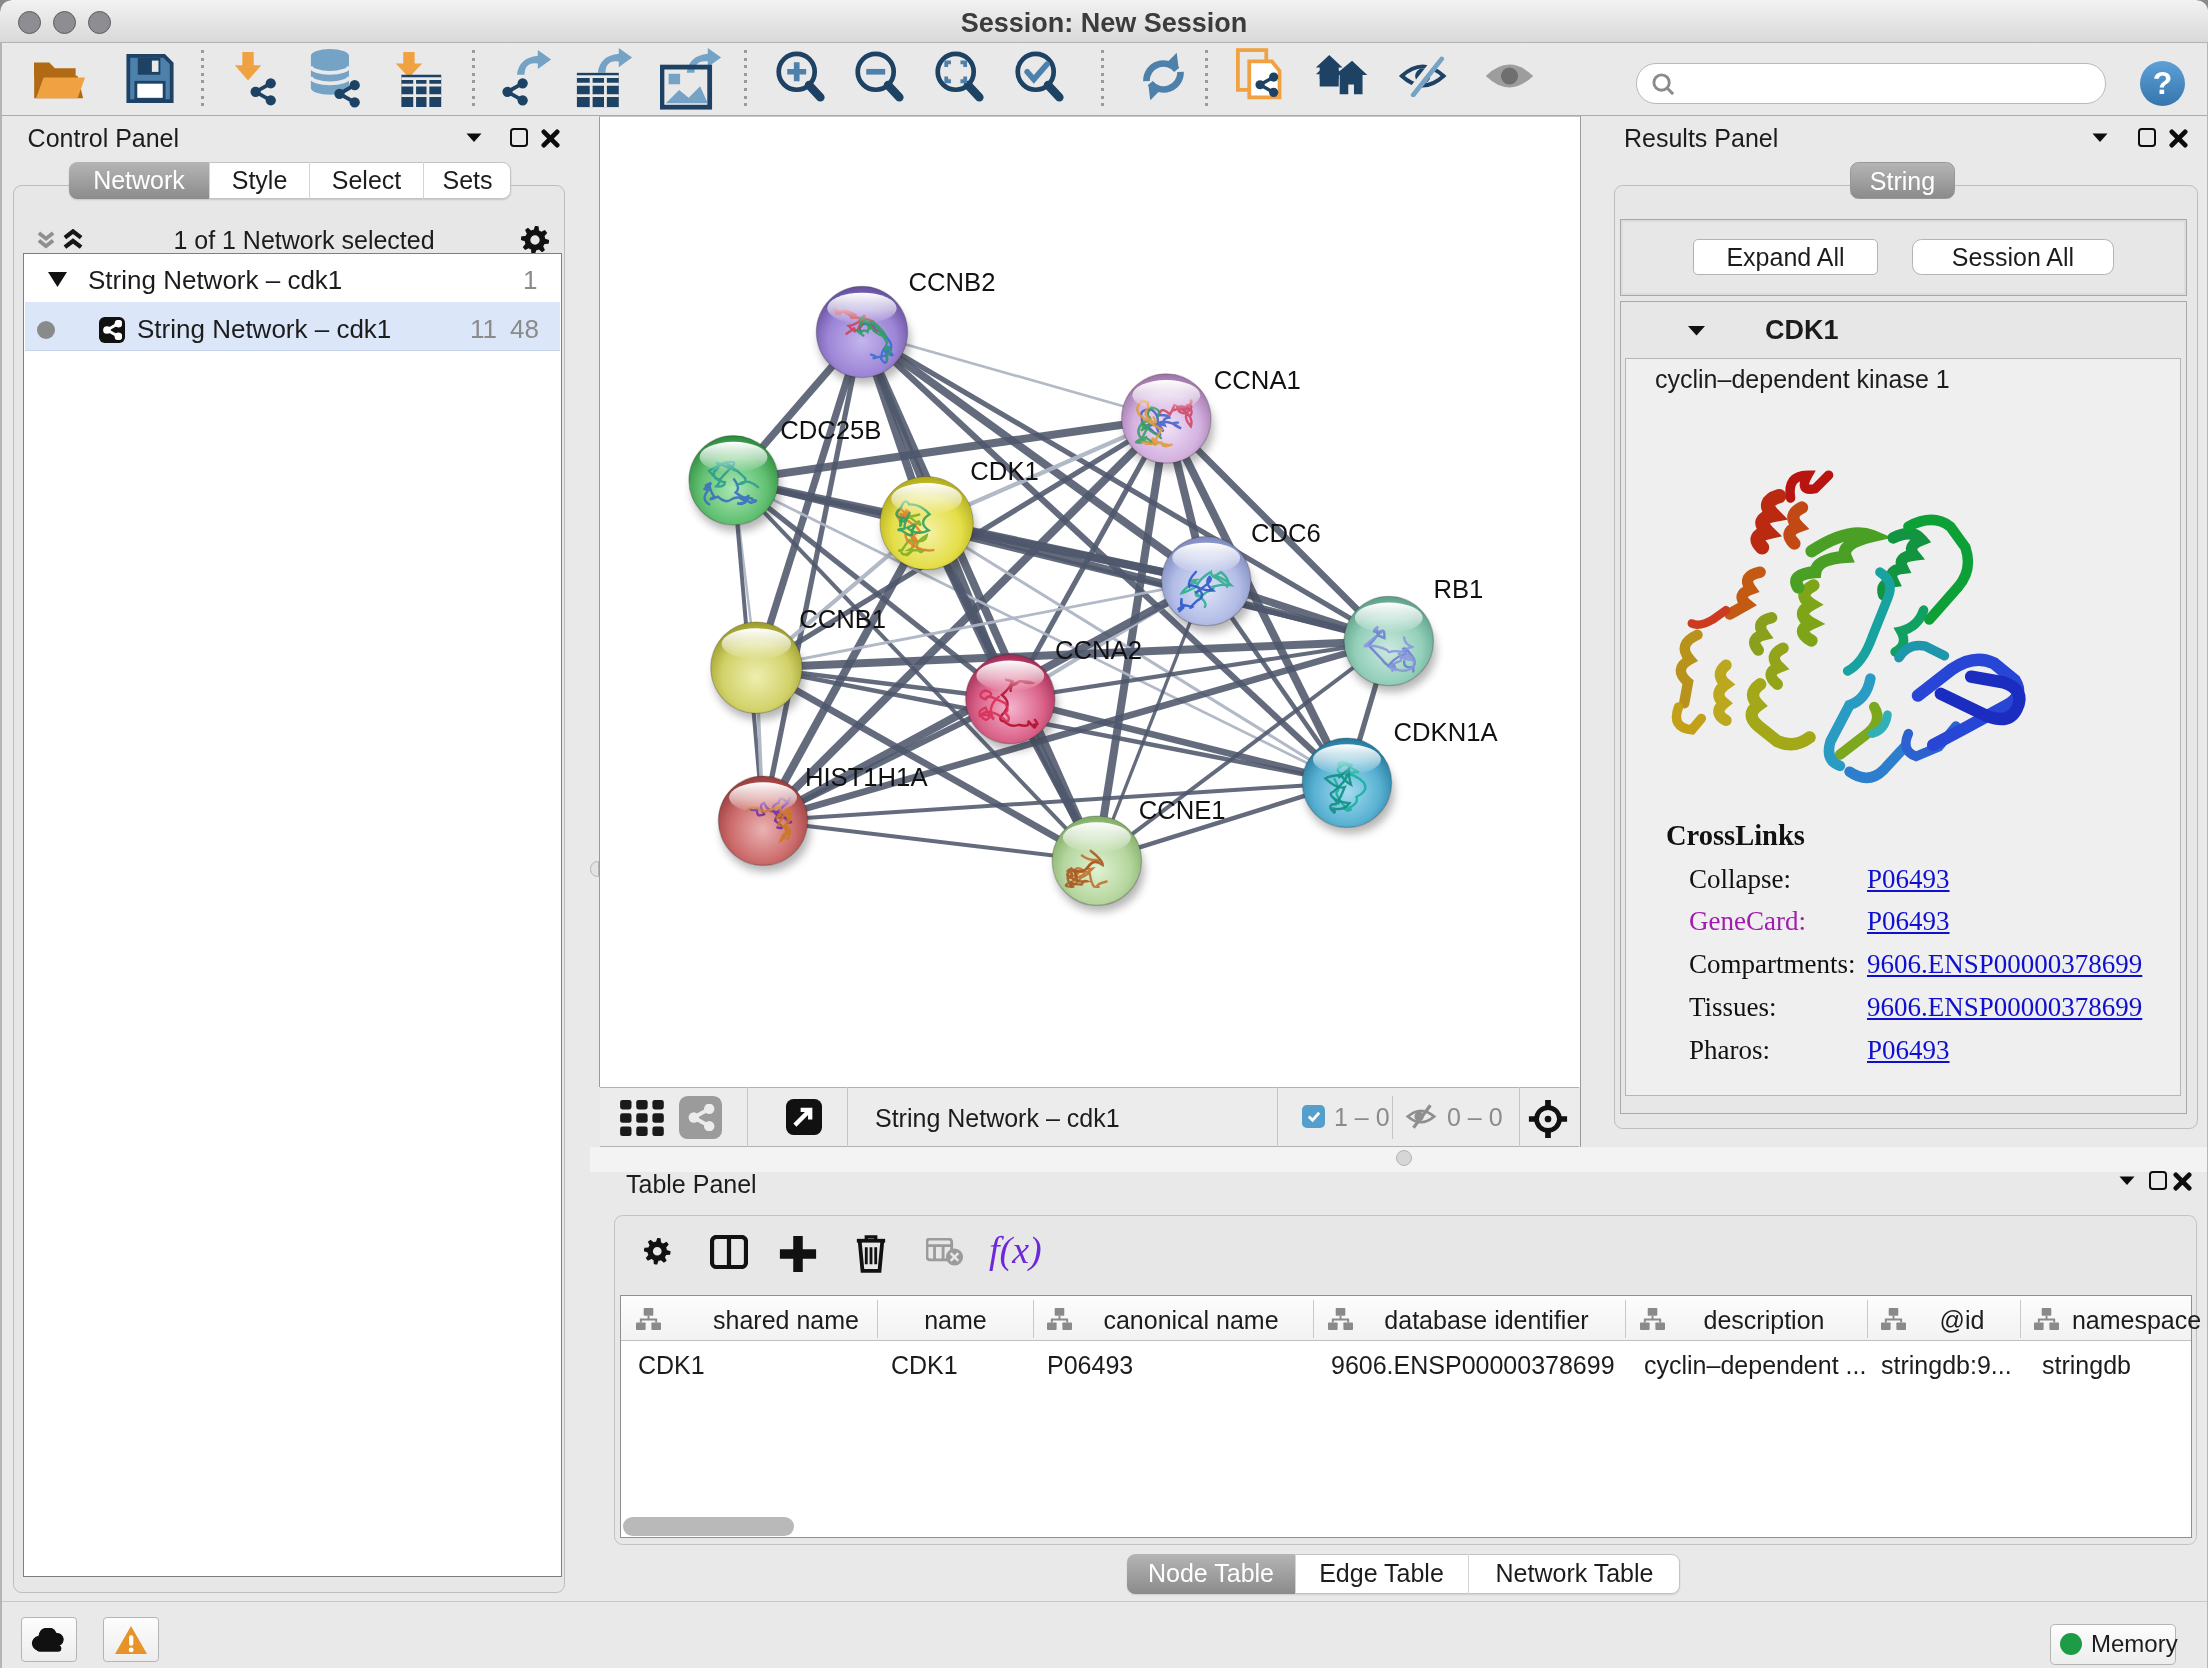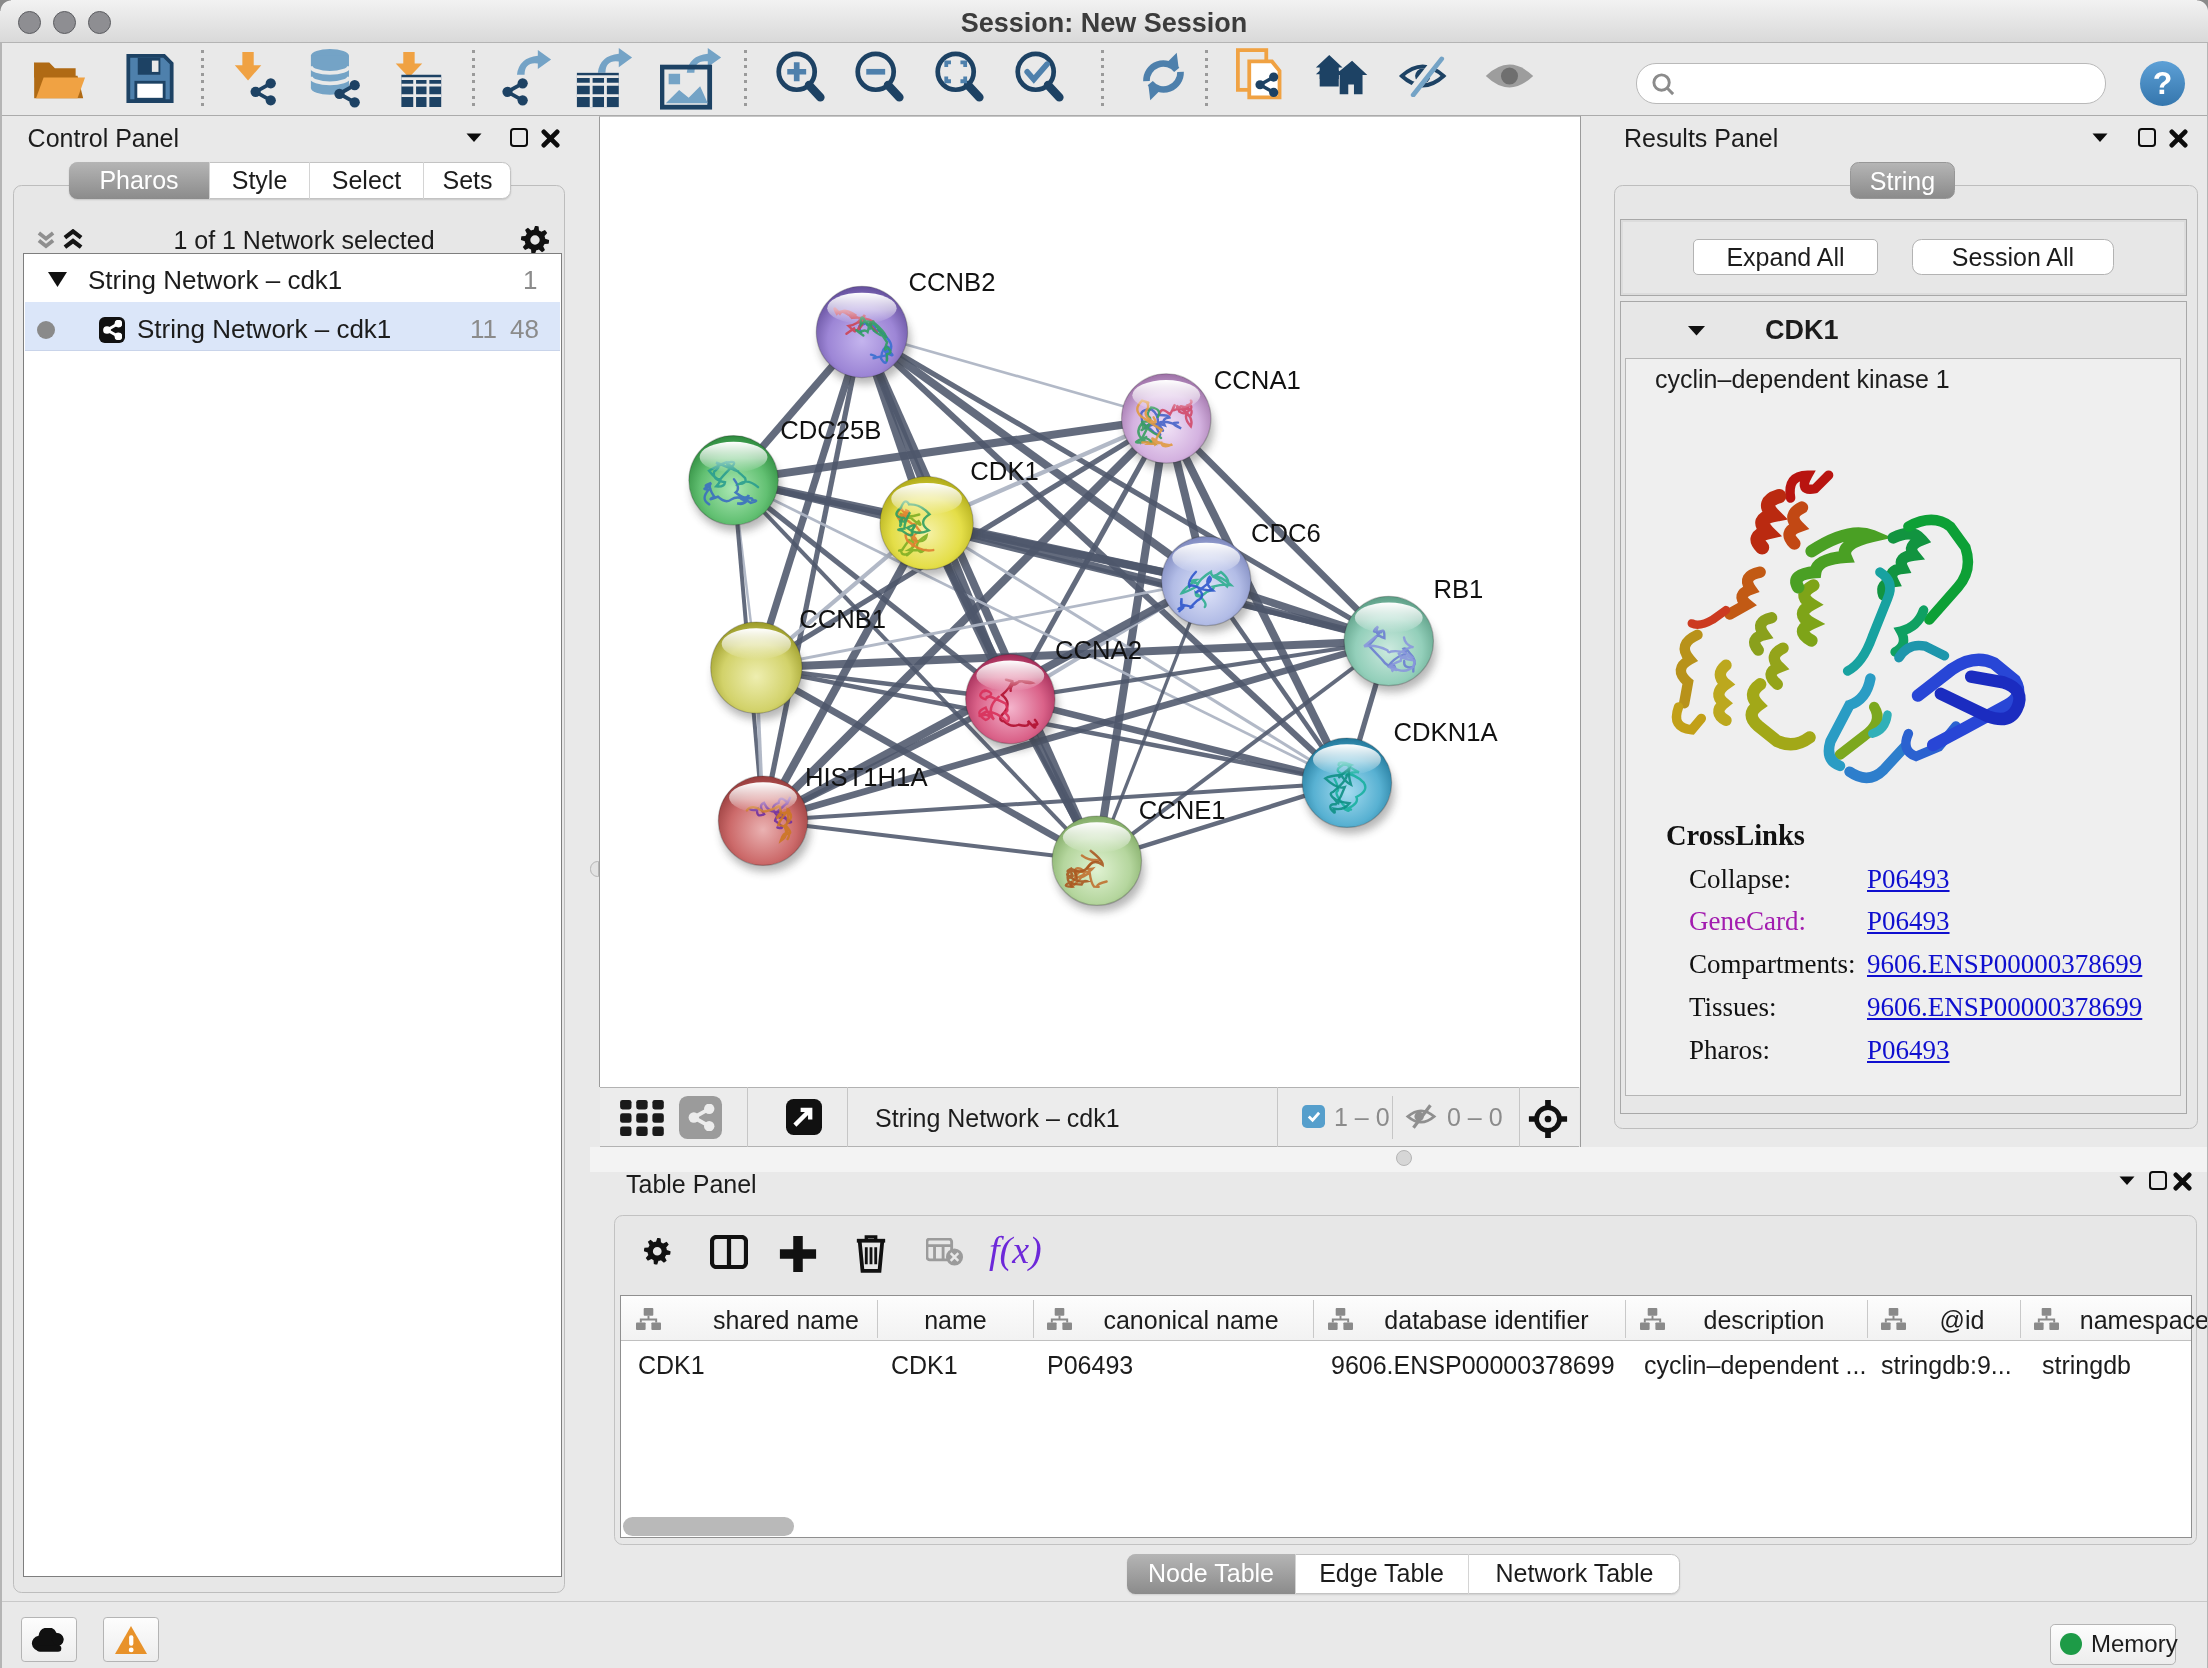--- a/index.html
+++ b/index.html
@@ -211,21 +211,21 @@
     </svg>
   </div>
 <div class="a" style="left:510px;top:128px;width:18px;height:19px;border:2.9px solid #0c0c0c;border-radius:3.8px"></div>
 <div class="a" style="left:541px;top:129px">
     <svg width="19" height="19" viewBox="0 0 20 20">
       <path d="M3 3 L17 17 M17 3 L3 17" stroke="#0c0c0c" stroke-width="5" stroke-linecap="round"></path>
     </svg>
   </div>
 <div class="a" style="left:13.3px;top:185px;width:552px;height:1408px;background:#e7e7e7;border:1px solid #bdbdbd;border-radius:8.6px"></div>
 <div class="a" style="left:69px;top:162px;width:442px;height:37px;background:#fff;border:1px solid #c3c3c3;border-radius:8.6px;box-shadow:0 1px 1.9px rgba(0,0,0,0.15)"></div>
-<div class="a" style="left:69px;top:162px;width:140px;height:37px;background:linear-gradient(#b5b5b5,#8b8b8b);border-radius:8.6px 0 0 8.6px;color:#fff;font-size:25px;text-align:center;line-height:36px">Pharos</div>
+<div class="a" style="left:69px;top:162px;width:140px;height:37px;background:linear-gradient(#b5b5b5,#8b8b8b);border-radius:8.6px 0 0 8.6px;color:#fff;font-size:25px;text-align:center;line-height:36px">Network</div>
 <div class="a txt" style="left:209px;top:162px;width:100px;height:37px;border-left:1px solid #d4d4d4;text-align:center;line-height:36px">Style</div>
 <div class="a txt" style="left:309px;top:162px;width:114px;height:37px;border-left:1px solid #d4d4d4;text-align:center;line-height:36px">Select</div>
 <div class="a txt" style="left:423px;top:162px;width:88px;height:37px;border-left:1px solid #d4d4d4;text-align:center;line-height:36px">Sets</div>
 
 <div class="a" style="left:37px;top:231px">
     <svg width="18" height="19" viewBox="0 0 19 20">
       <g fill="none" stroke="#8f8f8f" stroke-width="4">
         <path d="M2 2 l7.5 6 7.5 -6"></path>
         <path d="M2 10 l7.5 6 7.5 -6"></path>
       </g>
@@ -728,21 +728,21 @@
 <div class="a" style="left:2033px;top:1307px">
     <svg width="27" height="25" viewBox="0 0 28 26">
       <g fill="#8a8a8a">
         <rect x="9" y="1" width="10" height="8" rx="1"></rect>
         <rect x="1" y="16" width="10" height="8" rx="1"></rect>
         <rect x="17" y="16" width="10" height="8" rx="1"></rect>
       </g>
       <path d="M14 9 v4 M6 16 v-3 h16 v3" fill="none" stroke="#8a8a8a" stroke-width="2"></path>
     </svg>
   </div>
-<div class="a txt" style="left:2064px;top:1306px;width:145px;text-align:right;overflow:hidden">namespace</div>
+<div class="a txt" style="left:2064px;top:1306px;width:145px;text-align:center;overflow:hidden">namespace</div>
 <div class="a txt" style="left:638px;top:1351px">CDK1</div>
 <div class="a txt" style="left:891px;top:1351px">CDK1</div>
 <div class="a txt" style="left:1047px;top:1351px">P06493</div>
 <div class="a txt" style="left:1331px;top:1351px">9606.ENSP00000378699</div>
 <div class="a txt" style="left:1644px;top:1351px">cyclin–dependent ...</div>
 <div class="a txt" style="left:1881px;top:1351px">stringdb:9...</div>
 <div class="a txt" style="left:2042px;top:1351px">stringdb</div>
 <div class="a" style="left:623px;top:1517px;width:171px;height:19px;background:#b9b9b9;border-radius:9.5px"></div>
 <div class="a" style="left:1127px;top:1554px;width:553px;height:40px;background:#fff;border:1px solid #c3c3c3;border-radius:8.6px;box-shadow:0 1px 1.9px rgba(0,0,0,0.12)"></div>
 <div class="a" style="left:1127px;top:1554px;width:168px;height:40px;background:linear-gradient(#b5b5b5,#8b8b8b);border-radius:8.6px 0 0 8.6px;color:#fff;font-size:25px;text-align:center;line-height:39px">Node Table</div>

